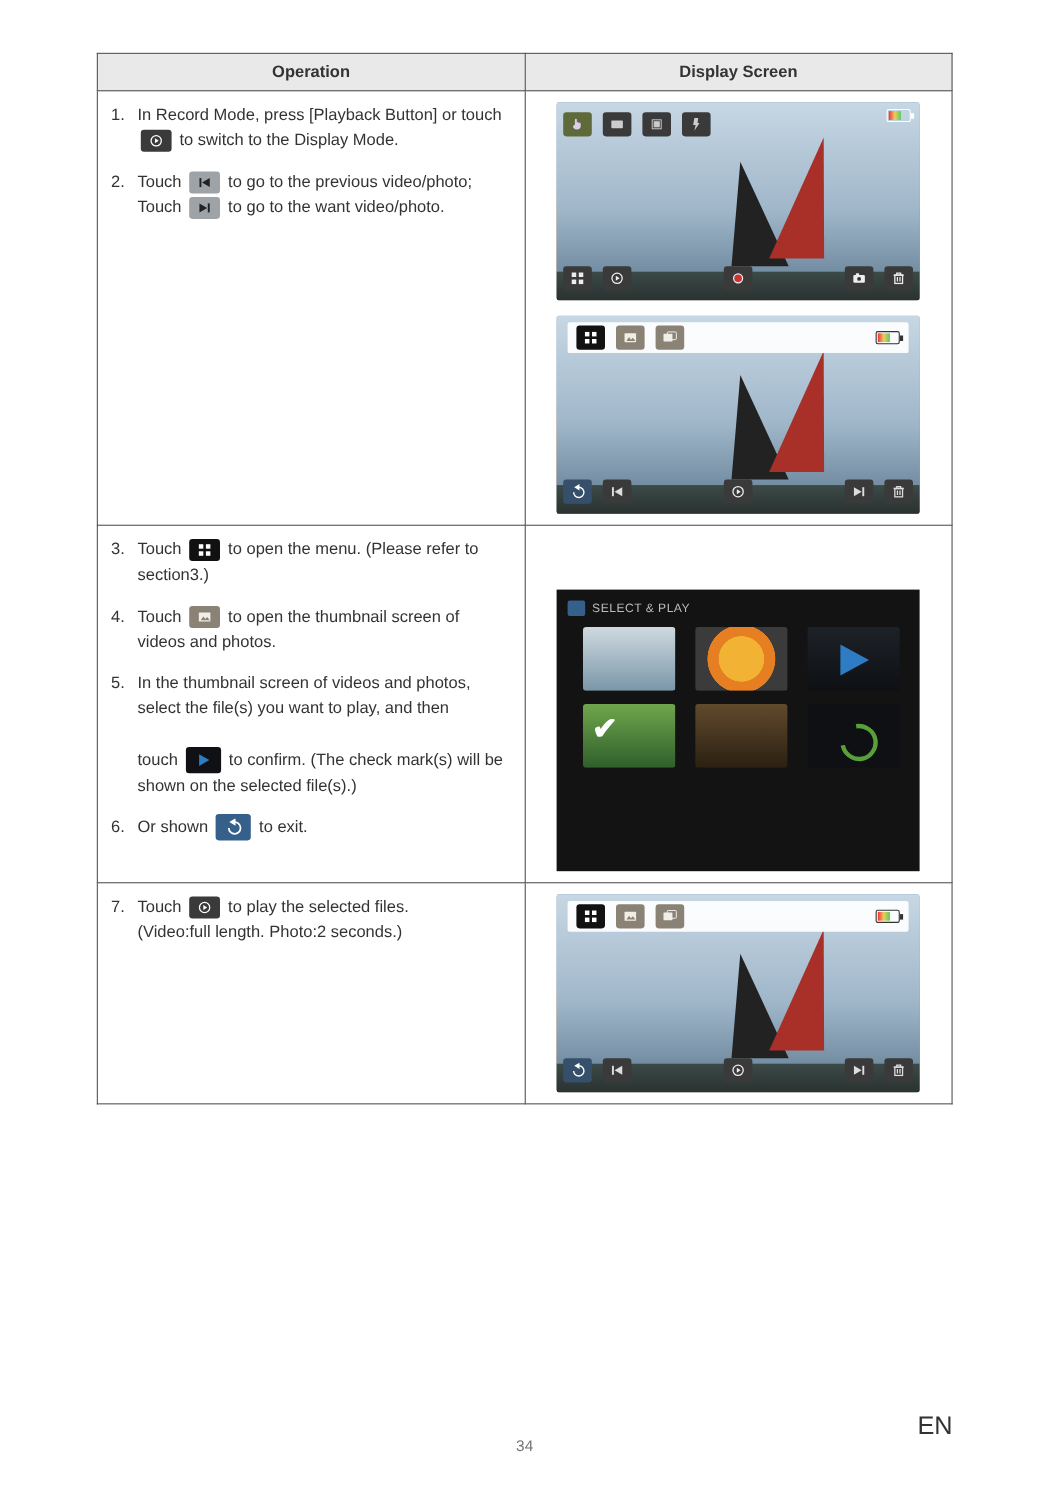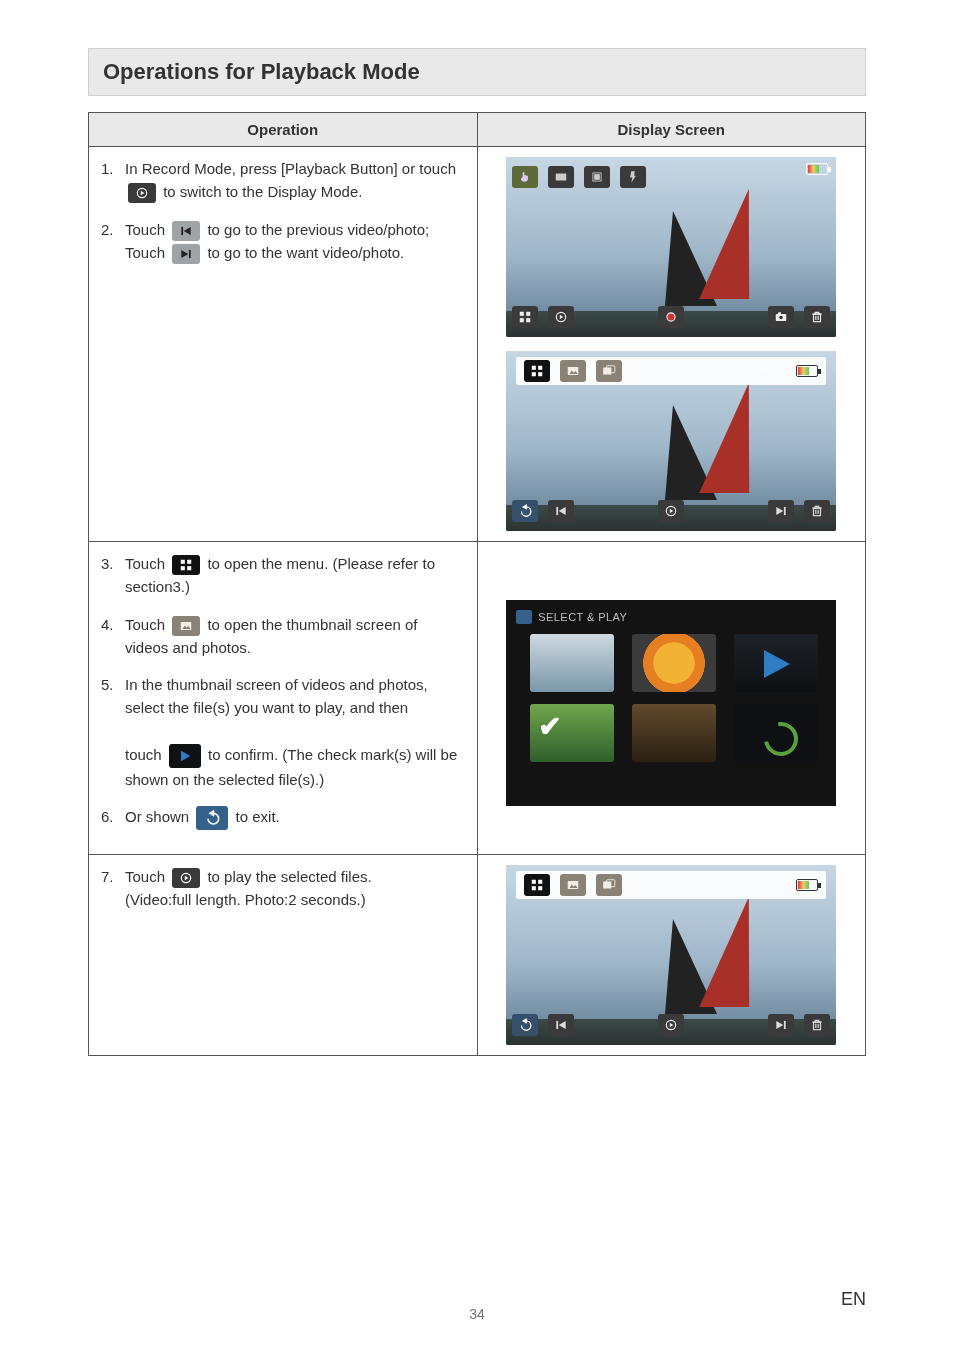--- a/index.html
+++ b/index.html
@@ -47,47 +47,46 @@
   .botbar { bottom:6px; }
   .topbar.white { background: rgba(255,255,255,.92); padding:0 8px; border-radius:2px; left:10px; right:10px; }
   .sq { width:26px; height:22px; display:inline-flex; align-items:center; justify-content:center; border-radius:3px; font-size:13px; }
   .sq.dark { background:#3a3a3a; color:#fff; }
   .sq.olive { background:#5f6a3a; color:#fff; }
   .sq.blue { background:#36506b; color:#fff; }
   .sq.black { background:#111; color:#fff; }
   .battery { position:absolute; top:6px; right:8px; width:22px; height:12px; border:1px solid #fff; border-radius:2px; }
   .battery::after { content:""; position:absolute; right:-4px; top:3px; width:3px; height:5px; background:#fff; }
   .battery .fill { position:absolute; left:1px; top:1px; bottom:1px; width:55%; background: linear-gradient(90deg,#e33,#ec6,#5c5); }
-  .sp-screen { width:330px; height:206px; background:#131313; position:relative; padding: 8px; }
+  .sp-screen { width:330px; height:256px; background:#131313; position:relative; padding: 8px; }
   .sp-label { color:#bbb; font-size:11px; letter-spacing:.04em; display:flex; align-items:center; gap:6px; margin:2px 0 10px 2px; }
   .sp-label .hand { width:16px; height:14px; background:#35608a; border-radius:2px; display:inline-block; }
   .thumb-grid { display:grid; grid-template-columns: repeat(3, 1fr); gap: 12px 18px; padding: 0 16px; }
   .thumb { width:84px; height:58px; border-radius:3px; position:relative; overflow:hidden; }
   .thumb .bg { position:absolute; inset:0; }
   .t1 .bg { background: linear-gradient(#cfd9df,#7a97a8); }
   .t2 .bg { background: radial-gradient(circle at 50% 50%, #f2b233 0 40%, #e67e22 41% 60%, #3b3b3b 61%); }
   .t3 .bg { background: linear-gradient(#1d2228,#0e1013); }
   .t3::after { content:""; position:absolute; left:30px; top:16px; width:0; height:0; border-left:26px solid #2e7cc3; border-top:14px solid transparent; border-bottom:14px solid transparent; }
   .t4 .bg { background: linear-gradient(#6fa64c,#2f5f2b); }
   .t4::after { content:"✔"; position:absolute; left:8px; top:6px; color:#fff; font-size:28px; font-weight:bold; }
   .t5 .bg { background: linear-gradient(#614a2d,#2b2012); }
   .t6 .bg { background: linear-gradient(#0e1013,#0e1013); }
   .t6::after { content:""; position:absolute; left:30px; top:18px; width:26px; height:26px; border:4px solid #5aa03a; border-left-color:transparent; border-radius:50%; transform:rotate(35deg); }
   .t6::before { content:""; position:absolute; right:14px; top:14px; width:0; height:0; border-left:10px solid #5aa03a; border-top:6px solid transparent; border-bottom:6px solid transparent; }
   .footer { position:absolute; bottom:28px; left:0; right:0; text-align:center; font-size:14px; color:#737373; }
-  .lang { position:absolute; bottom:40px; right:88px; font-size:18px; color:#333; }
+  .lang { position:absolute; bottom:40px; right:88px; font-size:23px; color:#333; }
   .spacer { flex: 1 1 auto; }
   svg.ic { width:14px; height:14px; }
 </style>
 </head>
 <body>
 
 <div class="page">
 
-  <div class="section-header">Operations for Playback Mode</div>
 
 
   <table class="main">
     <thead>
       <tr>
         <th>Operation</th>
         <th>Display Screen</th>
       </tr>
     </thead>
     <tbody>

